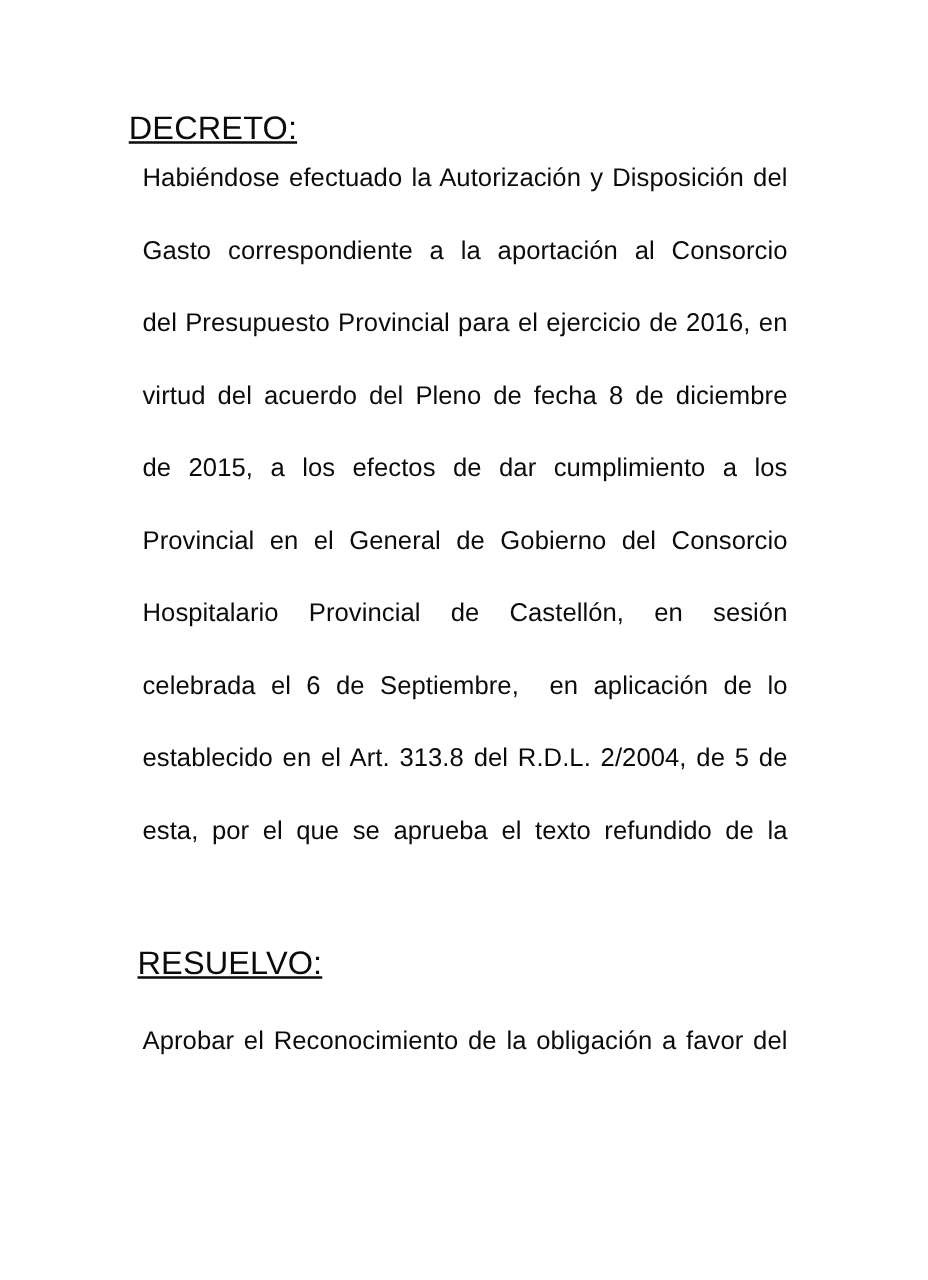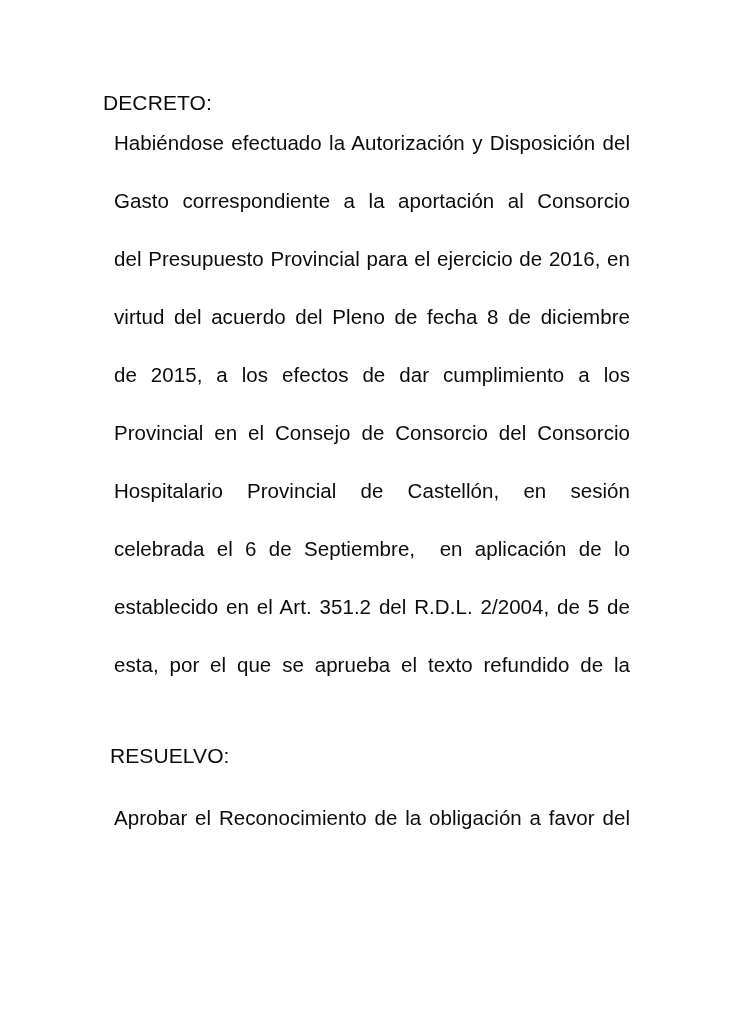--- a/index.html
+++ b/index.html
@@ -21,32 +21,33 @@
     background: #ffffff;
     overflow: hidden;
   }
   .content {
     position: absolute;
     left: 103px;
     top: 88px;
     width: 538px;
   }
   .heading {
-    font-size: 21px;
+    font-size: 26px;
     line-height: 29px;
     letter-spacing: 0.1px;
     white-space: pre;
     margin: 0;
+    text-decoration: underline;
   }
   .heading-decreto {
     margin-bottom: 7px;
   }
   .heading-resuelvo {
     padding-left: 7px;
-    margin-top: 33px;
+    margin-top: 48px;
     margin-bottom: 0;
   }
   .para {
     font-size: 20.5px;
     line-height: 29px;
     letter-spacing: 0.05px;
     margin: 11px;
     text-align: justify;
     text-justify: inter-word;
   }
@@ -77,24 +78,24 @@
   <div class="content">
 
     <p class="heading heading-decreto">DECRETO:</p>
 
     <div class="para para-considerando">
       <span class="ln">Habiéndose efectuado la Autorización y Disposición del</span>
       <span class="ln">Gasto correspondiente a la aportación al Consorcio</span>
       <span class="ln">del Presupuesto Provincial para el ejercicio de 2016, en</span>
       <span class="ln">virtud del acuerdo del Pleno de fecha 8 de diciembre</span>
       <span class="ln">de 2015, a los efectos de dar cumplimiento a los</span>
-      <span class="ln">Provincial en el Consejo de Consorcio del Consorcio</span>
+      <span class="ln">Provincial en el General de Gobierno del Consorcio</span>
       <span class="ln">Hospitalario Provincial de Castellón, en sesión</span>
       <span class="ln">celebrada el 6 de Septiembre,  en aplicación de lo</span>
-      <span class="ln">establecido en el Art. 351.2 del R.D.L. 2/2004, de 5 de</span>
+      <span class="ln">establecido en el Art. 313.8 del R.D.L. 2/2004, de 5 de</span>
       <span class="ln">esta, por el que se aprueba el texto refundido de la</span>
     </div>
 
     <p class="heading heading-resuelvo">RESUELVO:</p>
 
     <div class="para para-resuelvo">
       <span class="ln">Aprobar el Reconocimiento de la obligación a favor del</span>
 
     </div>
 

